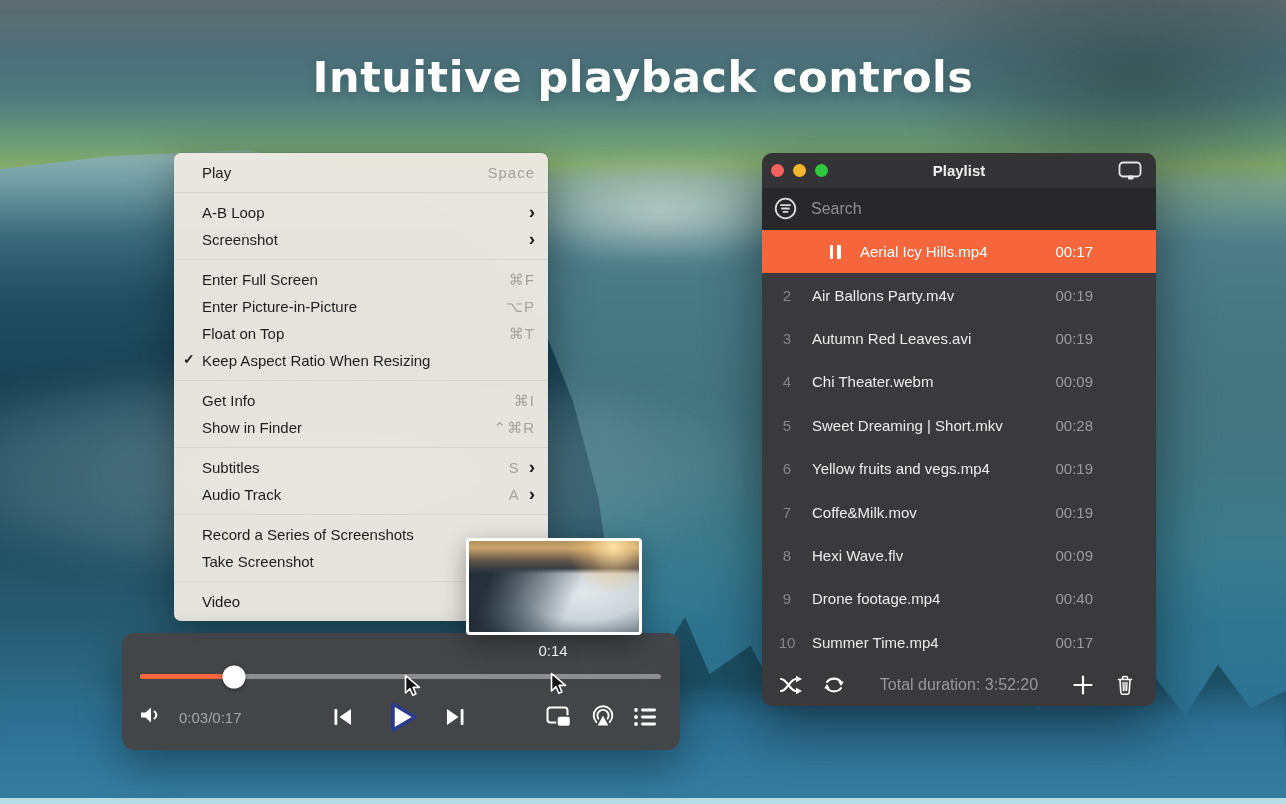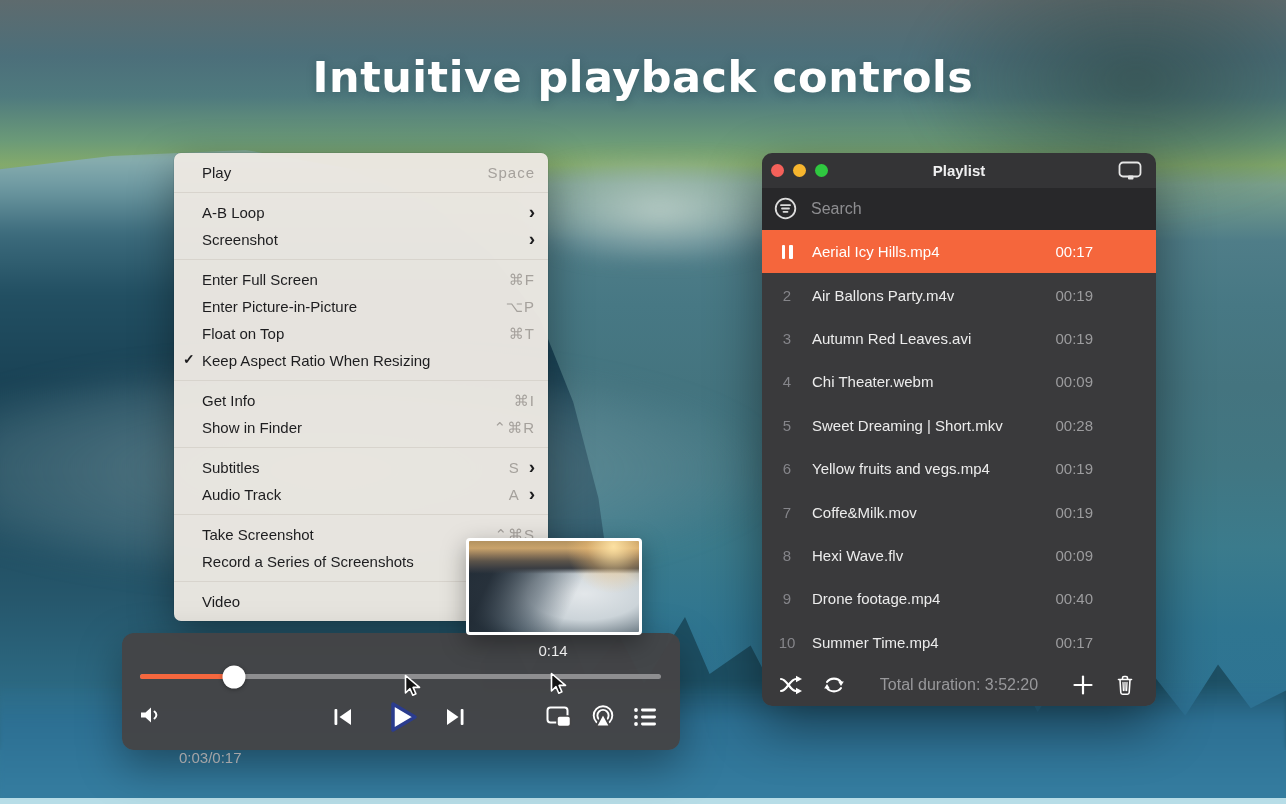--- a/index.html
+++ b/index.html
@@ -60,21 +60,21 @@
   .win-title{position:absolute;left:0;right:0;text-align:center;color:#efeff0;
     font-size:15px;font-weight:700;pointer-events:none;}
   .detach{position:absolute;right:13px;top:7px;}
   .searchbar{flex:0 0 42px;background:#28282a;display:flex;align-items:center;
     padding-left:11px;gap:12px;color:#8e8e91;font-size:16px;}
   .plist{flex:1;background:#3a3a3c;display:flex;flex-direction:column;}
   .prow{flex:1;display:flex;align-items:center;font-size:15px;}
   .prow .num{width:50px;text-align:center;color:#85858a;}
   .prow .pname{flex:1;color:#ececec;padding-right:8px;overflow:hidden;white-space:nowrap;}
   .prow .pdur{width:48px;text-align:right;color:#9c9c9e;margin-right:63px;}
-  .prow.selected{background:#f5663c;}
+  .prow.selected{background:#f5663c;padding-left:48px;}
   .prow.selected .pname,.prow.selected .pdur{color:#fff;}
   .pausebars{width:50px;display:flex;justify-content:center;gap:4px;}
   .pausebars i{width:3.5px;height:14px;background:#fff;border-radius:1px;}
   .pfooter{flex:0 0 42px;background:#3a3a3c;position:relative;color:#98989b;font-size:16px;}
   .pfooter .icon-btn{position:absolute;top:50%;transform:translateY(-50%);line-height:0;}
   .f-shuffle{left:16px;} .f-repeat{left:58px;} .f-plus{right:62px;} .f-trash{right:21px;}
   .f-total{position:absolute;left:0;right:0;top:50%;transform:translateY(-50%);text-align:center;pointer-events:none;}
 
   
   .thumb{position:absolute;left:466px;top:538px;width:170px;height:91px;z-index:8;
@@ -91,21 +91,21 @@
   .controls{position:absolute;left:122px;top:633px;width:558px;height:117px;z-index:6;
     background:rgba(68,68,70,.97);border-radius:12px;box-shadow:0 16px 44px rgba(0,0,0,.35);}
   .preview-time{position:absolute;left:405px;top:9px;width:52px;text-align:center;
     color:#fff;font-size:15px;}
   .seek{position:absolute;left:18px;top:41px;width:521px;height:5px;border-radius:3px;background:#8e8e90;}
   .seek-fill{height:100%;background:#f5673e;border-radius:3px;}
   .seek-thumb{position:absolute;top:50%;transform:translate(-50%,-50%);width:23px;height:23px;
     background:#fff;border-radius:50%;box-shadow:0 1px 4px rgba(0,0,0,.35);}
   .controls .icon-btn{position:absolute;line-height:0;}
   .c-volume{left:16px;top:70px;}
-  .time-display{position:absolute;left:57px;top:76px;font-size:15px;color:#a4a4a6;margin-top:40px;}
+  .time-display{position:absolute;left:57px;top:76px;font-size:15px;color:#a4a4a6;}
   .c-prev{left:208px;top:71px;}
   .c-play{left:259px;top:62px;}
   .c-next{left:320px;top:71px;}
   .c-pip{left:424px;top:73px;}
   .c-airplay{left:467px;top:71px;}
   .c-list{left:511px;top:73px;}
 
   .cursor{position:absolute;z-index:10;pointer-events:none;}
   .cursor1{left:401px;top:674px;}
   .cursor2{left:547px;top:672px;}
@@ -193,28 +193,28 @@
     </div>
     <div class="menu-item">
       <span class="mi-label">Audio Track</span>
       <span class="mi-right">
         <span class="mi-short">A</span>
         <span class="mi-chev">›</span>
       </span>
     </div>
     <div class="menu-sep"></div>
     <div class="menu-item">
-      <span class="mi-label">Take Screenshot</span>
-      <span class="mi-right">
-        <span class="mi-short">⌃⌘S</span>
-      </span>
-    </div>
-    <div class="menu-item">
       <span class="mi-label">Record a Series of Screenshots</span>
       <span class="mi-right"></span>
+    </div>
+    <div class="menu-item">
+      <span class="mi-label">Take Screenshot</span>
+      <span class="mi-right">
+        <span class="mi-short">⌃⌘S</span>
+      </span>
     </div>
     <div class="menu-sep"></div>
     <div class="menu-item">
       <span class="mi-label">Video</span>
       <span class="mi-right"></span>
     </div>
   </div>
 
 <div class="playlist">
   <div class="titlebar">

